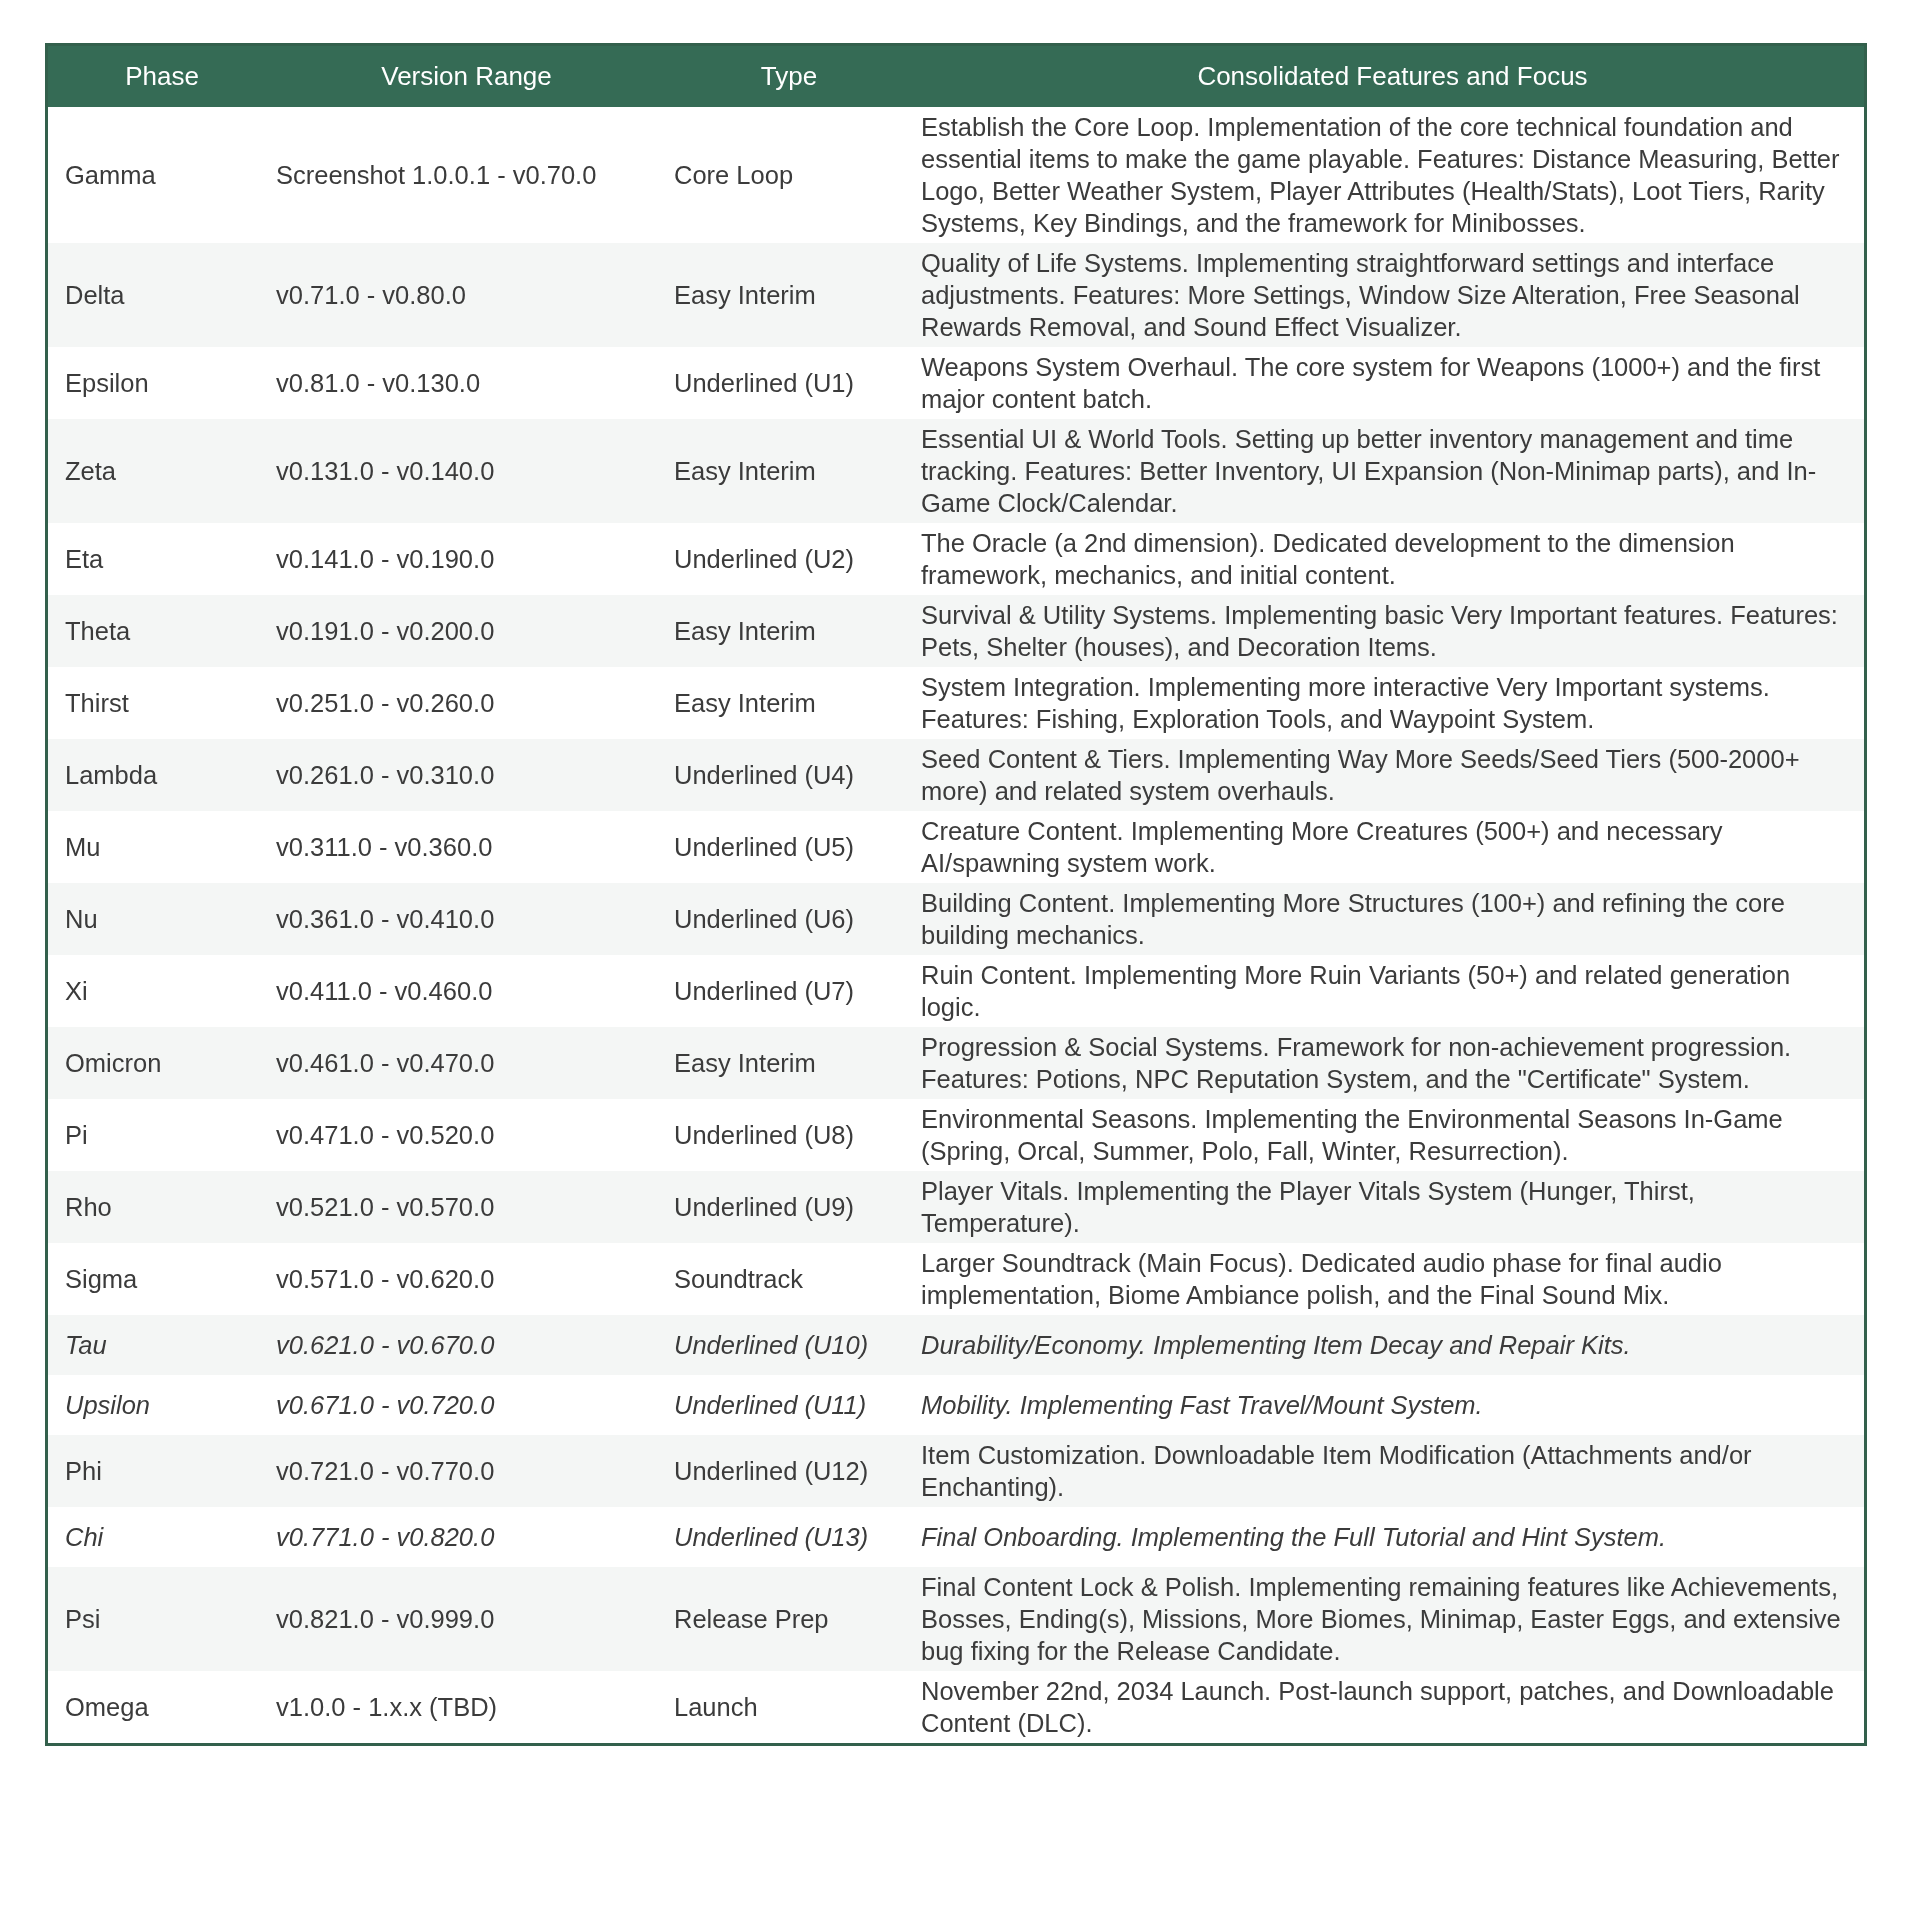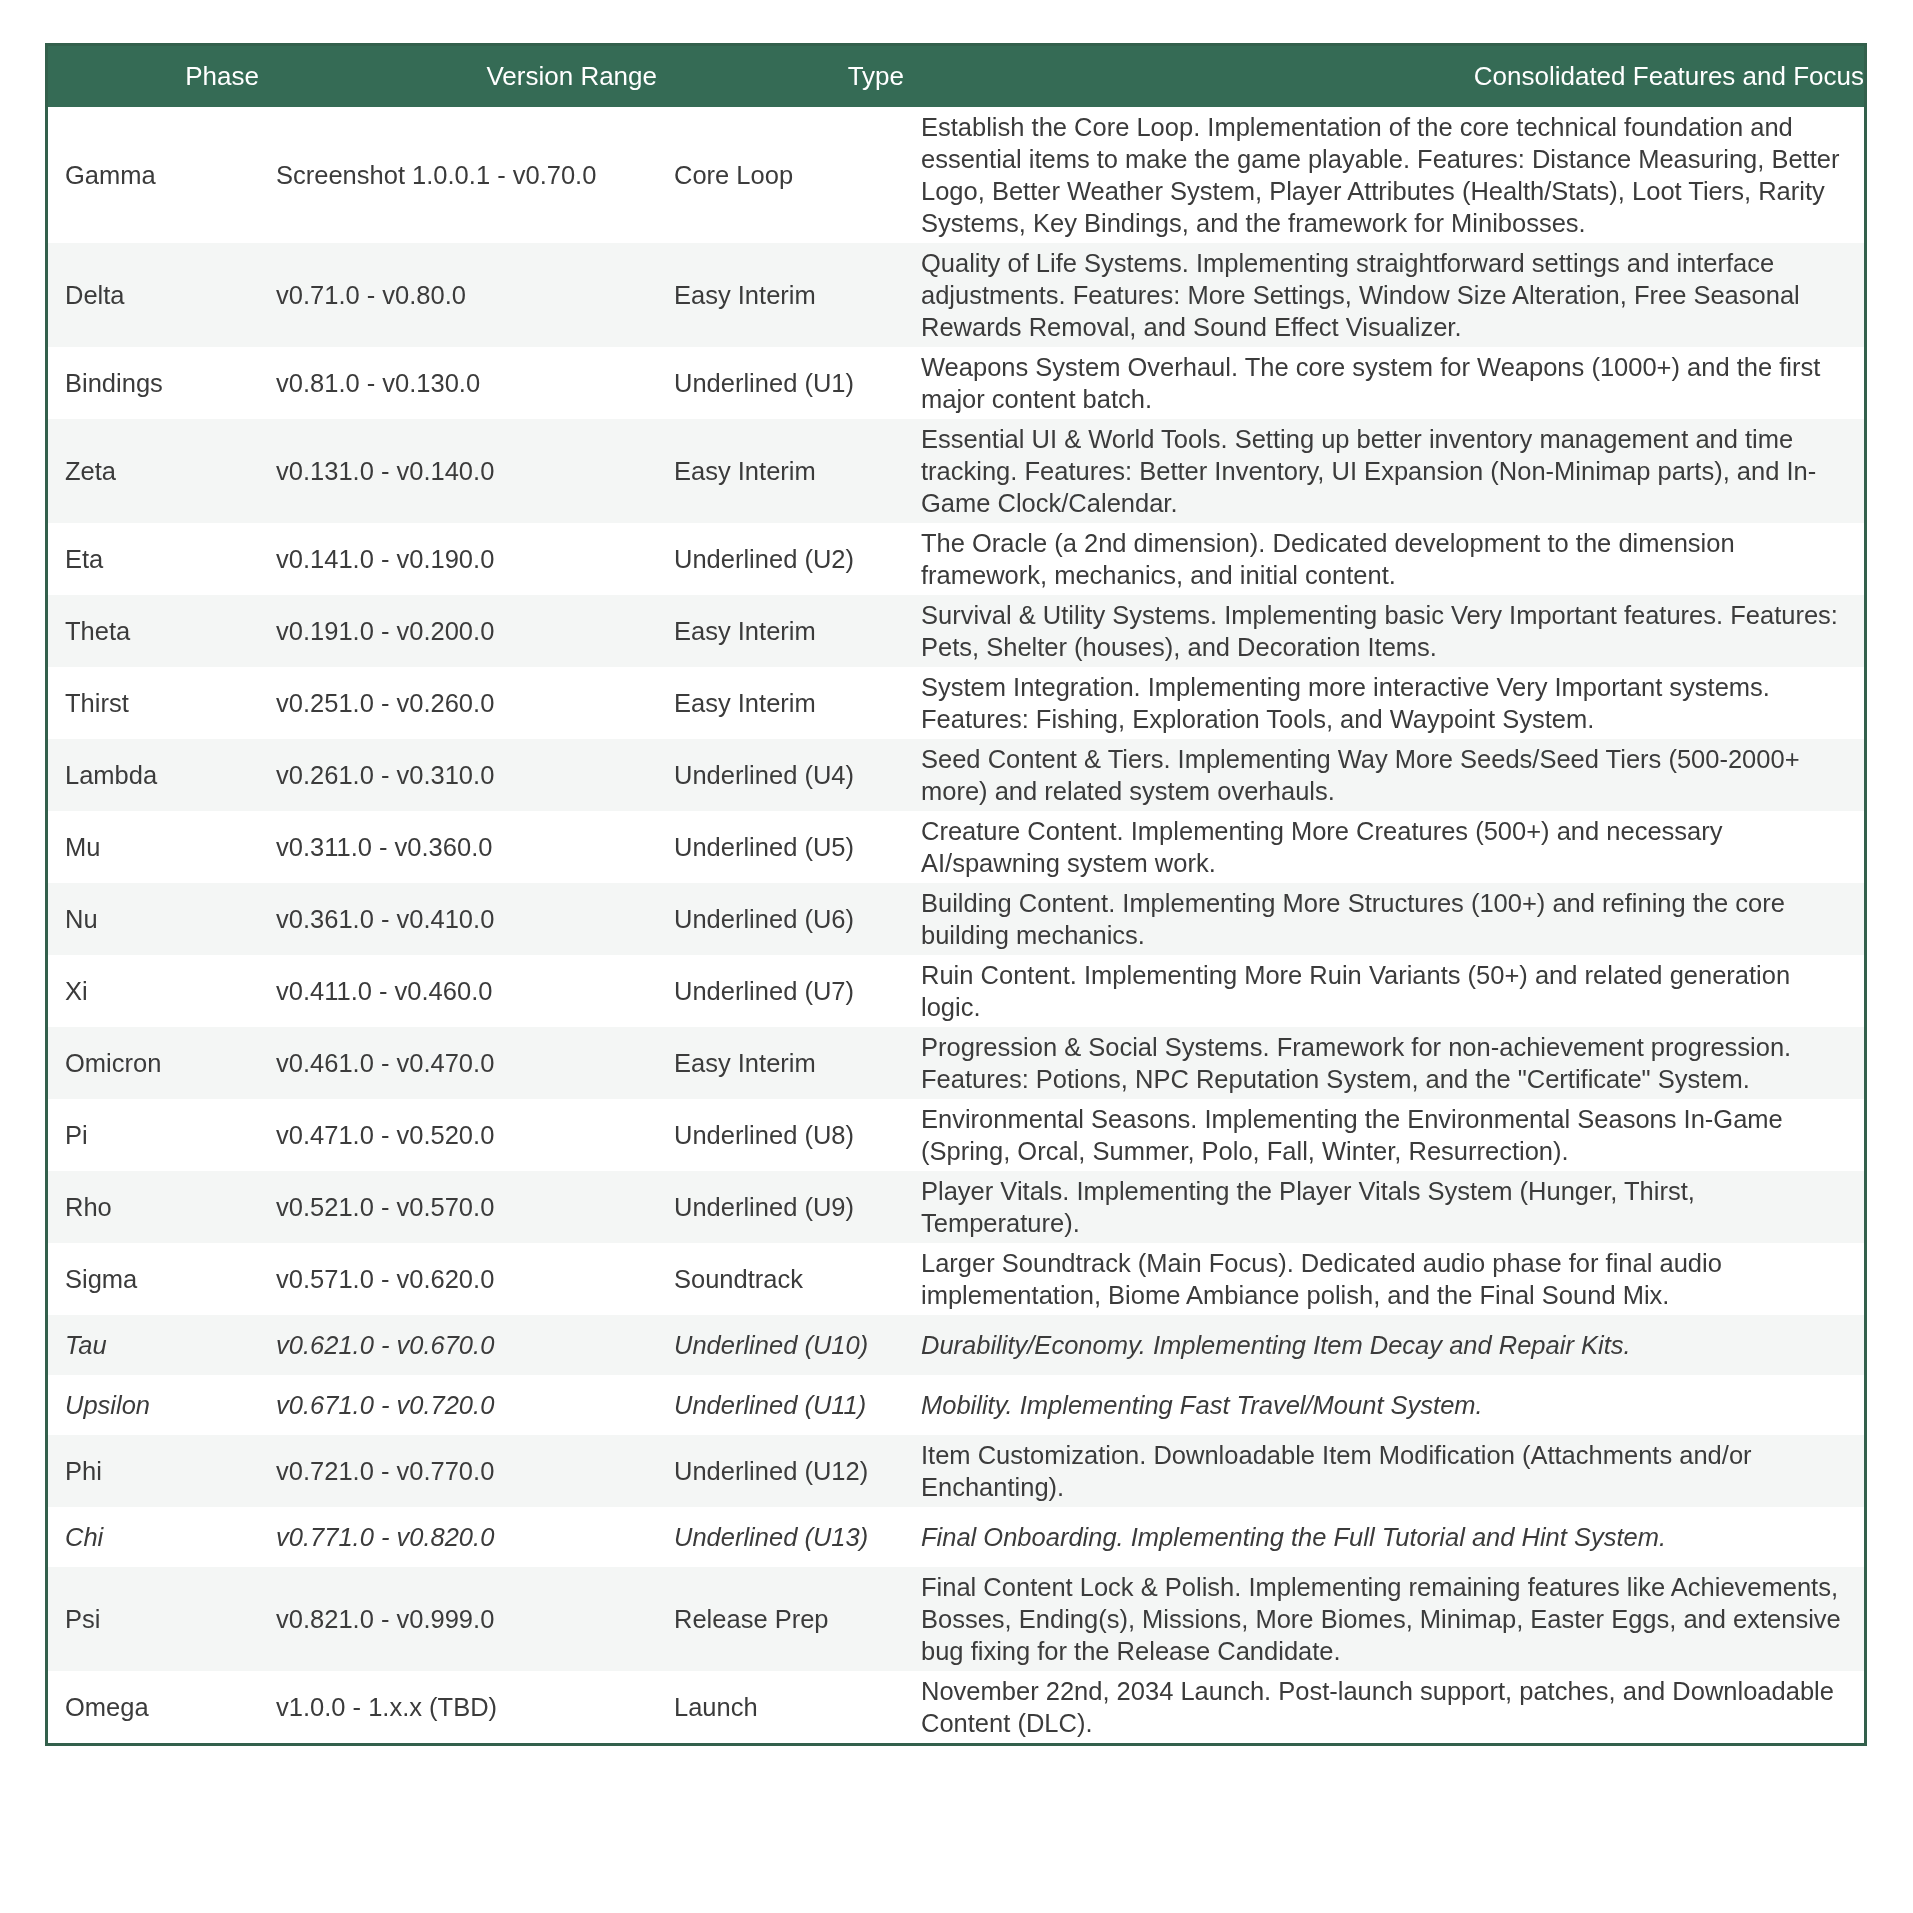--- a/index.html
+++ b/index.html
@@ -31,21 +31,21 @@
     col.c-version { width: 398px; }
     col.c-type { width: 247px; }
     col.c-features { width: auto; }
     thead tr {
       background: #356b55;
       height: 61px;
     }
     th {
       color: #ffffff;
       font-weight: normal;
-      text-align: right;
+      text-align: center;
       font-size: 26px;
       padding: 0 0 0 17px;
       vertical-align: middle;
     }
     tbody tr:nth-child(odd) { background: #ffffff; }
     tbody tr:nth-child(even) { background: #f4f6f5; }
     td {
       font-size: 25.5px;
       line-height: 32px;
       padding: 4px 16px 4px 17px;
@@ -83,21 +83,21 @@
           <td>Core Loop</td>
           <td class="features">Establish the Core Loop. Implementation of the core technical foundation and essential items to make the game playable. Features: Distance Measuring, Better Logo, Better Weather System, Player Attributes (Health/Stats), Loot Tiers, Rarity Systems, Key Bindings, and the framework for Minibosses.</td>
         </tr>
         <tr>
           <td>Delta</td>
           <td>v0.71.0 - v0.80.0</td>
           <td>Easy Interim</td>
           <td class="features">Quality of Life Systems. Implementing straightforward settings and interface adjustments. Features: More Settings, Window Size Alteration, Free Seasonal Rewards Removal, and Sound Effect Visualizer.</td>
         </tr>
         <tr>
-          <td>Bindings</td>
+          <td>Epsilon</td>
           <td>v0.81.0 - v0.130.0</td>
           <td>Underlined (U1)</td>
           <td class="features">Weapons System Overhaul. The core system for Weapons (1000+) and the first major content batch.</td>
         </tr>
         <tr>
           <td>Zeta</td>
           <td>v0.131.0 - v0.140.0</td>
           <td>Easy Interim</td>
           <td class="features">Essential UI &amp; World Tools. Setting up better inventory management and time tracking. Features: Better Inventory, UI Expansion (Non-Minimap parts), and In-Game Clock/Calendar.</td>
         </tr>

